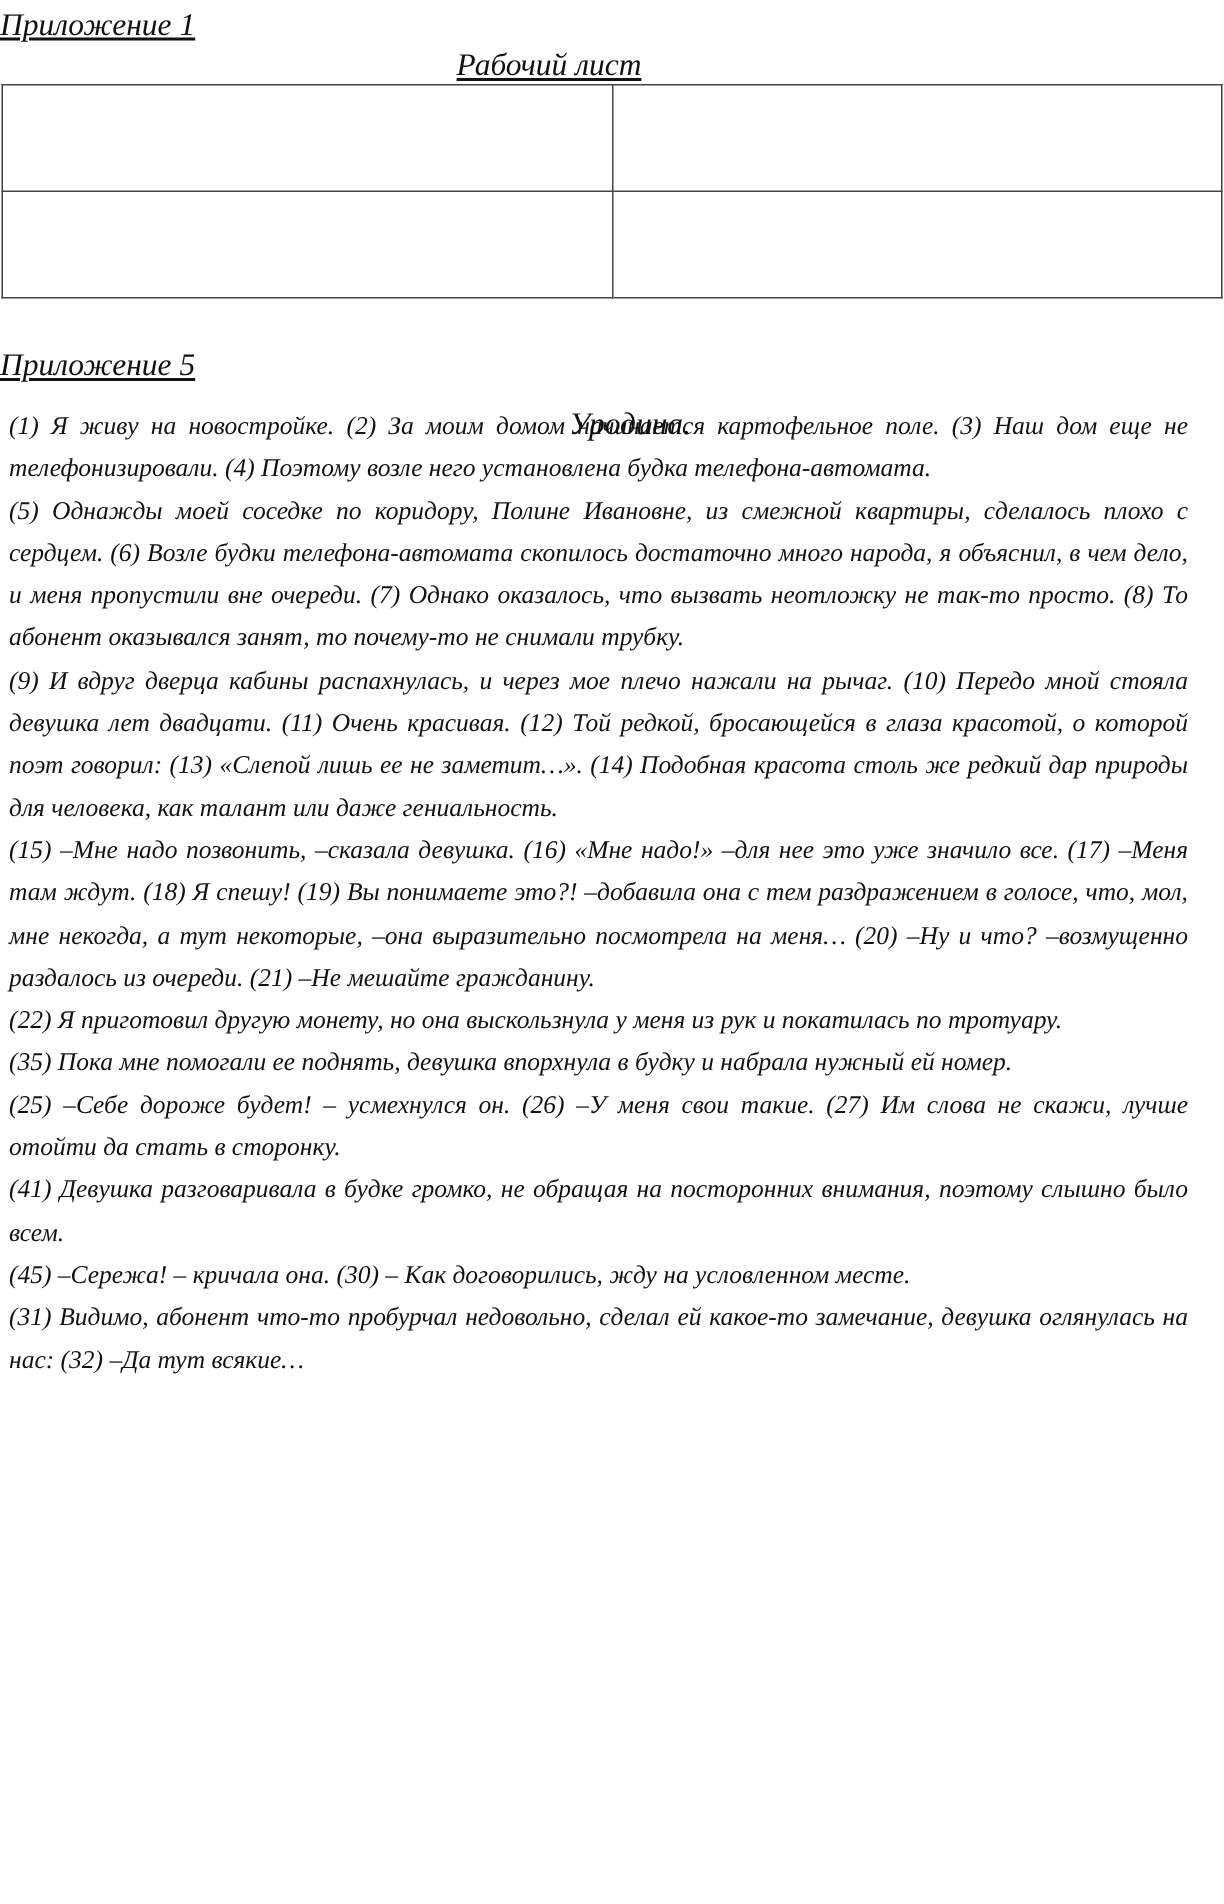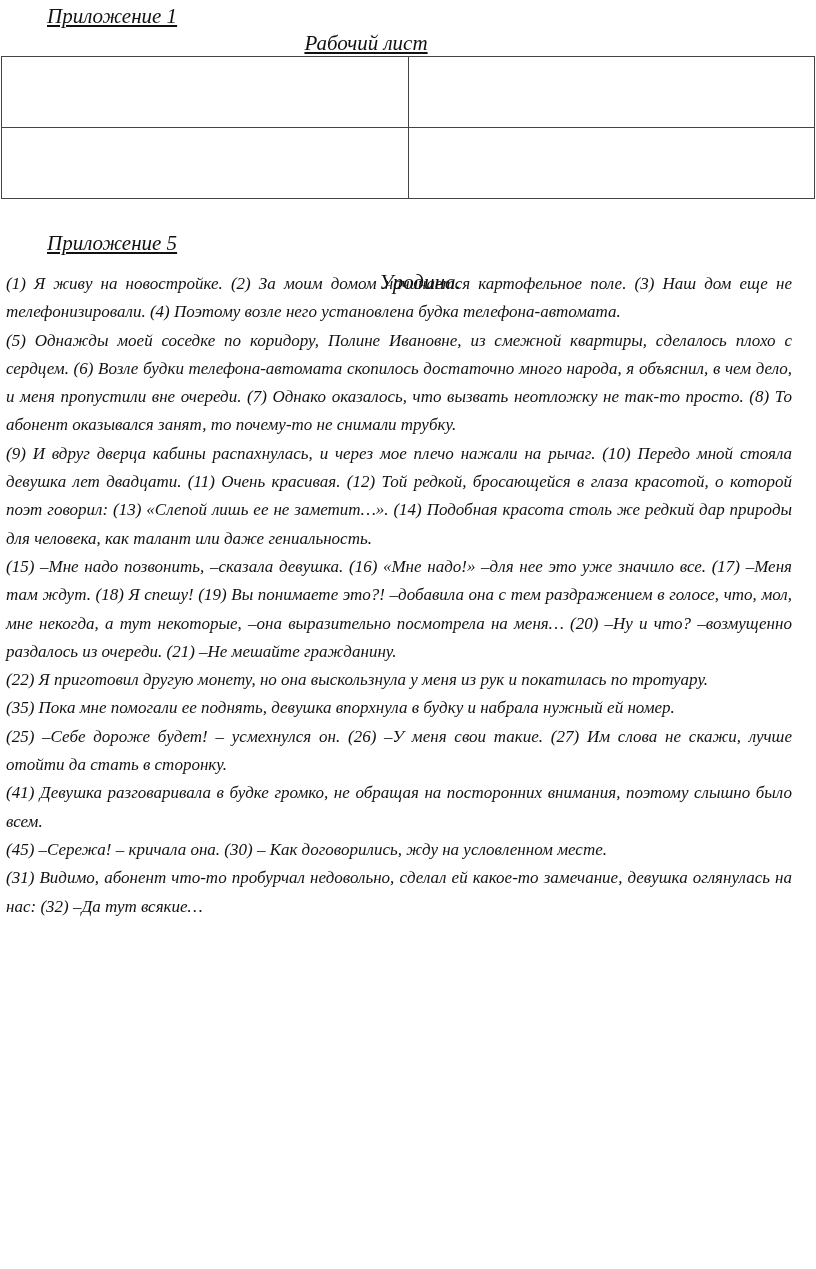--- a/index.html
+++ b/index.html
@@ -4,21 +4,21 @@
 <style>
   html, body { margin:0; padding:0; background:#ffffff; }
   body {
     width:816px; height:1269px; overflow:hidden; position:relative;
     font-family:"Liberation Serif", "DejaVu Serif", serif;
     font-style:italic; color:#111111;
   }
   .appendix {
     position:absolute; left:0; margin:0;
     font-size:21px; font-weight:normal; text-decoration:underline;
-    text-underline-offset:2px; line-height:24px;padding-left:47px;
+    text-underline-offset:2px; line-height:24px;
   }
   #app1 { top:4px; }
   #app2 { top:231px; }
   .sheet-title {
     position:absolute; left:0; width:732px; top:31px; margin:0;
     text-align:center; font-size:21px; font-weight:normal;
     text-decoration:underline; text-underline-offset:2px; line-height:24px;
   }
   table.worksheet {
     position:absolute; left:1px; top:56px; width:814px; height:143px;

